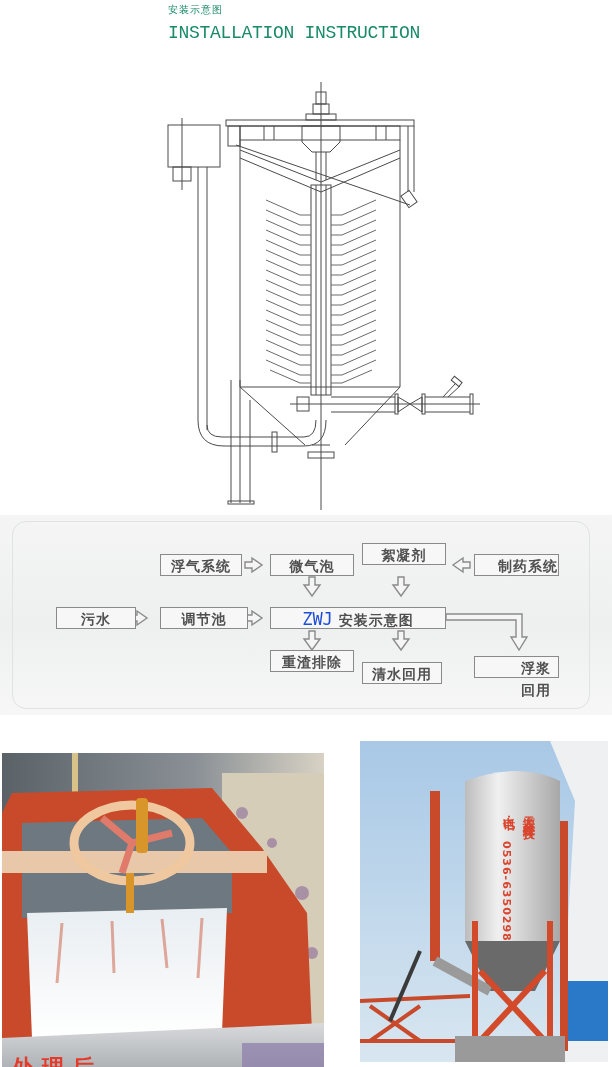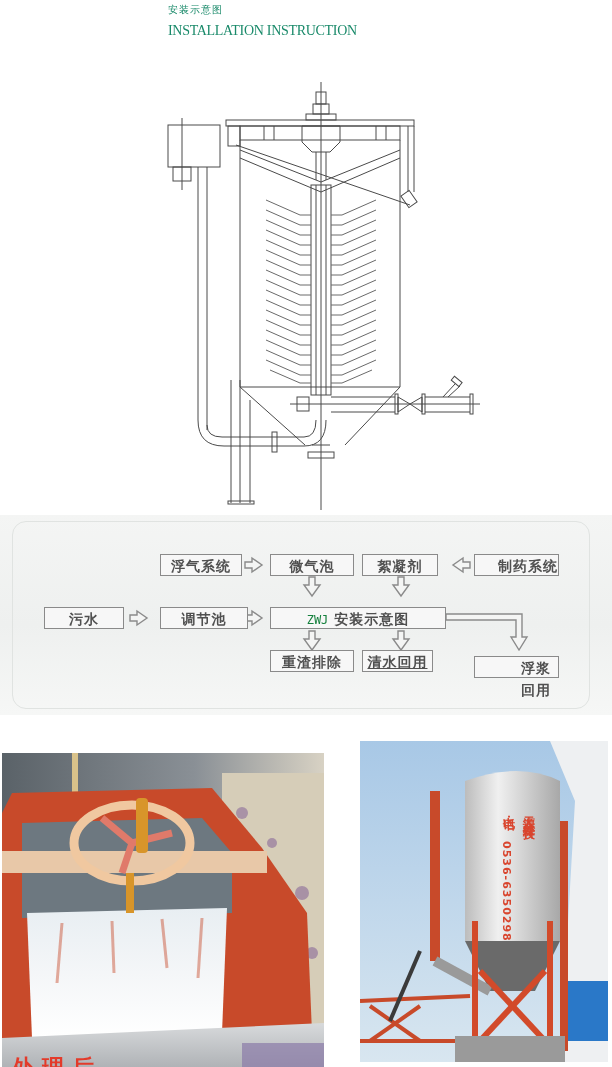--- a/index.html
+++ b/index.html
@@ -7,42 +7,42 @@
     width:612px; height:1067px; position:relative; overflow:hidden;
     background:#ffffff;
     font-family:"DejaVu Sans", sans-serif;
   }
   .title-cn {
     position:absolute; left:168px; top:3px;
     font-size:10px; color:#1a8a6a; letter-spacing:1px;
   }
   .title-en {
     position:absolute; left:168px; top:23px;
-    font-family:Liberation Serif, serif;
-    font-size:14px; color:#1a8a6a; letter-spacing:-0.3px;
+    font-family:Liberation Mono, monospace;
+    font-size:18px; color:#1a8a6a; letter-spacing:-0.3px;
   }
   .drawing { position:absolute; left:0; top:70px; width:612px; height:440px; }
 
   
   .flow-panel {
     position:absolute; left:0; top:515px; width:612px; height:200px;
     background:linear-gradient(180deg,#f4f5f4 0%,#eef0ef 55%,#f6f7f6 100%);
   }
   .flow-frame {
     position:absolute; left:12px; top:6px; width:576px; height:186px;
     border:1px solid #e0e3e1; border-radius:14px;
   }
   .fbox {
     position:absolute; height:22px; line-height:22px;
     border:1.5px solid #8a8a8a; border-radius:0;
     background:#f7f7f7; color:#505050;
     font-size:14px; text-align:center; box-sizing:border-box;
     letter-spacing:1px; font-weight:bold;
   }
-  .fbox .zwj { color:#15803d; font-weight:normal; font-size:12px; margin-right:6px; letter-spacing:0; font-family:"DejaVu Sans Mono", monospace;}
+  .fbox .zwj { color:#1d4ed8; font-weight:normal; font-size:17px; margin-right:6px; letter-spacing:0; font-family:"DejaVu Sans Mono", monospace;}
   .arrows { position:absolute; left:0; top:0; width:612px; height:200px; }
 
   
   .photo-left {
     position:absolute; left:2px; top:729px; width:322px; height:333px; overflow:hidden;
     background:#c9522e;
     margin-top:24px;
   }
   .photo-right {
     position:absolute; left:360px; top:741px; width:248px; height:321px; overflow:hidden;
@@ -204,31 +204,31 @@
       <path d="M309 116 L315 116 L315 124 L320 124 L312 135 L304 124 L309 124 Z"></path>
 
       <path d="M398 116 L404 116 L404 124 L409 124 L401 135 L393 124 L398 124 Z"></path>
 
       <path d="M446 99 L522 99 L522 122 L527 122 L519 135 L511 122 L516 122 L516 105 L446 105 Z"></path>
     </g>
   </svg>
 
   <div class="fbox" style="left:160px;top:39px;width:82px;">浮气系统</div>
   <div class="fbox" style="left:270px;top:39px;width:84px;">微气泡</div>
-  <div class="fbox" style="left:362px;top:39px;width:76px;">絮凝剂</div>
+  <div class="fbox" style="left:362px;top:28px;width:84px;">絮凝剂</div>
   <div class="fbox" style="left:474px;top:39px;width:85px;text-align:right;">制药系统</div>
 
-  <div class="fbox" style="left:44px;top:92px;width:80px;text-align:center;">污水</div>
+  <div class="fbox" style="left:56px;top:92px;width:80px;text-align:center;">污水</div>
   <div class="fbox" style="left:160px;top:92px;width:88px;">调节池</div>
   <div class="fbox" style="left:270px;top:92px;width:176px;">
     <span class="zwj">ZWJ</span><span>安装示意图</span>
   </div>
 
   <div class="fbox" style="left:270px;top:135px;width:84px;">重渣排除</div>
-  <div class="fbox" style="left:362px;top:135px;width:71px;text-decoration:underline;">清水回用</div>
+  <div class="fbox" style="left:362px;top:147px;width:80px;">清水回用</div>
   <div class="fbox" style="left:474px;top:141px;width:85px;padding-left:39px;">浮浆回用</div>
 </div>
 
 <div class="photo-left">
   <svg width="322" height="333" viewBox="0 0 322 333">
     <defs>
       <linearGradient id="bgTop" x1="0" y1="0" x2="1" y2="0">
         <stop offset="0" stop-color="#5a6268"></stop>
           <stop offset="0.6" stop-color="#8a9096"></stop>
           <stop offset="1" stop-color="#d8d2c4"></stop>

